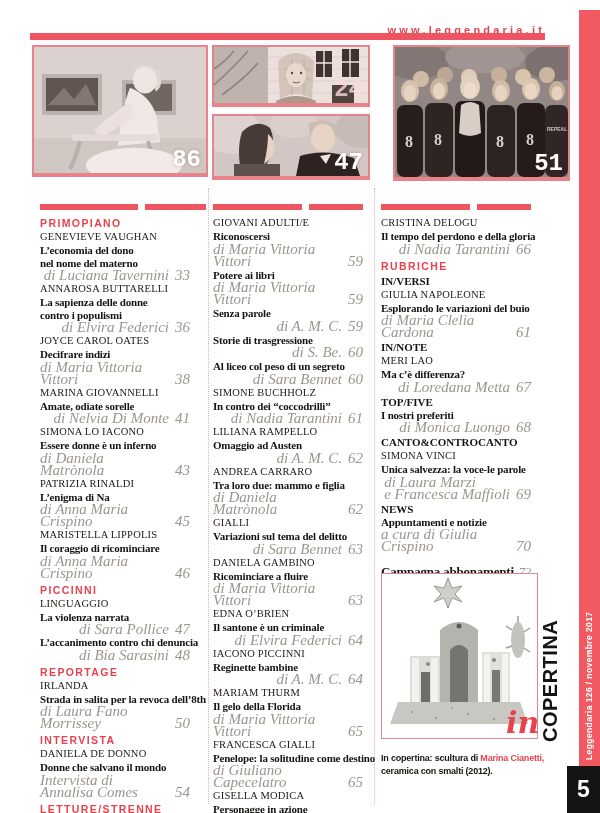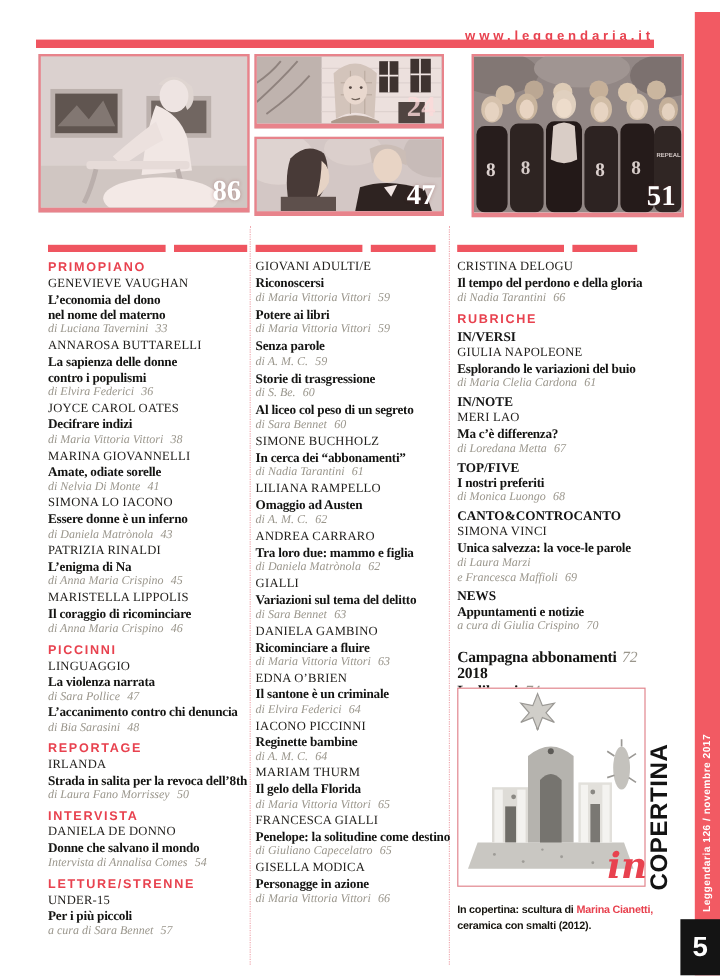--- a/index.html
+++ b/index.html
@@ -7,21 +7,21 @@
   html,body{width:600px;height:813px}
   body{position:relative;background:#fff;font-family:"Liberation Serif",serif;overflow:hidden}
 
   .url{position:absolute;top:24px;left:0;width:545px;text-align:right;
        font-family:"Liberation Sans",sans-serif;font-weight:bold;font-size:11px;
        letter-spacing:3.2px;color:var(--red)}
   .topbar{position:absolute;top:33px;left:30px;width:515px;height:7px;background:var(--pink)}
 
   .photo{position:absolute;border:2px solid #e8838b;border-bottom-width:4px;background:#ddd;overflow:hidden}
   .photo svg{display:block;width:100%;height:100%}
-  .photo .num{position:absolute;right:5px;bottom:1px;font-family:Liberation Serif, serif;
+  .photo .num{position:absolute;right:5px;bottom:1px;font-family:Liberation Mono, monospace;
         font-weight:bold;font-size:24px;line-height:1;color:#fff;text-shadow:0 0 3px rgba(120,40,40,.35)}
   .photo .num.faint{color:rgba(252,218,218,.8);text-shadow:none}
   #ph-left{left:32px;top:45px;width:176px;height:132px}
   #ph-midtop{left:212px;top:45px;width:158px;height:62px}
   #ph-midbot{left:212px;top:114px;width:158px;height:66px}
   #ph-right{left:393px;top:45px;width:177px;height:136px}
 
   .sep{position:absolute;top:188px;height:616px;width:0;border-left:1px dotted #f0aab1}
   #sep1{left:208px} #sep2{left:374px}
 
@@ -34,22 +34,22 @@
   .rule i{display:block;height:6px;background:var(--pink)}
   .rule i:first-child{width:59%}
   .rule i:last-child{flex:1}
 
   .sec{font-family:"Liberation Sans",sans-serif;font-weight:bold;font-size:10.5px;
        letter-spacing:1.4px;color:var(--red);line-height:12px;margin:5px 0 2px}
   .lbl{font-size:10.5px;line-height:12px;letter-spacing:.2px;color:#22201d;margin:2px 0 1px}
   .bl{font-weight:bold;font-size:11px;line-height:12px;color:#141414;margin:3px 0 1px}
   .art{margin:0}
   .ttl{font-weight:bold;font-size:11px;line-height:12.5px;letter-spacing:-.2px;color:#141412;white-space:pre}
-  .by{display:flex;justify-content:flex-start;align-items:flex-end;width:150px;
-      font-style:italic;font-size:10px;line-height:12px;color:var(--gray);
+  .by{display:flex;justify-content:flex-end;align-items:flex-end;width:150px;
+      font-style:italic;font-size:15px;line-height:12px;color:var(--gray);
       white-space:pre-line;margin:0 0 1px}
   .by .pg{margin-left:6px}
   #col-middle .art{margin-bottom:2px}
   .rowline{display:flex;width:150px;font-weight:bold;
       font-size:13px;line-height:13px;color:#141412;margin:2px 0;letter-spacing:-.2px}
   .rowline .pg{font-weight:normal;font-style:italic;color:var(--gray)}
   .gapblk{height:10px}
 
   .cover-box{position:absolute;left:381px;top:573px;width:157px;height:166px;
       border:1px solid #e2868e;background:#fff}
@@ -286,21 +286,21 @@
     <div class="art">
       <div class="ttl">Storie di trasgressione</div>
       <div class="by"><span class="byt">di S. Be.</span><span class="pg">60</span></div>
     </div>
     <div class="art">
       <div class="ttl">Al liceo col peso di un segreto</div>
       <div class="by"><span class="byt">di Sara Bennet</span><span class="pg">60</span></div>
     </div>
     <div class="lbl">SIMONE BUCHHOLZ</div>
     <div class="art">
-      <div class="ttl">In cerca dei “abbonamenti”</div>
+      <div class="ttl">In contro dei “coccodrilli”</div>
       <div class="by"><span class="byt">di Nadia Tarantini</span><span class="pg">61</span></div>
     </div>
     <div class="lbl">LILIANA RAMPELLO</div>
     <div class="art">
       <div class="ttl">Omaggio ad Austen</div>
       <div class="by"><span class="byt">di A. M. C.</span><span class="pg">62</span></div>
     </div>
     <div class="lbl">ANDREA CARRARO</div>
     <div class="art">
       <div class="ttl">Tra loro due: mammo e figlia</div>

